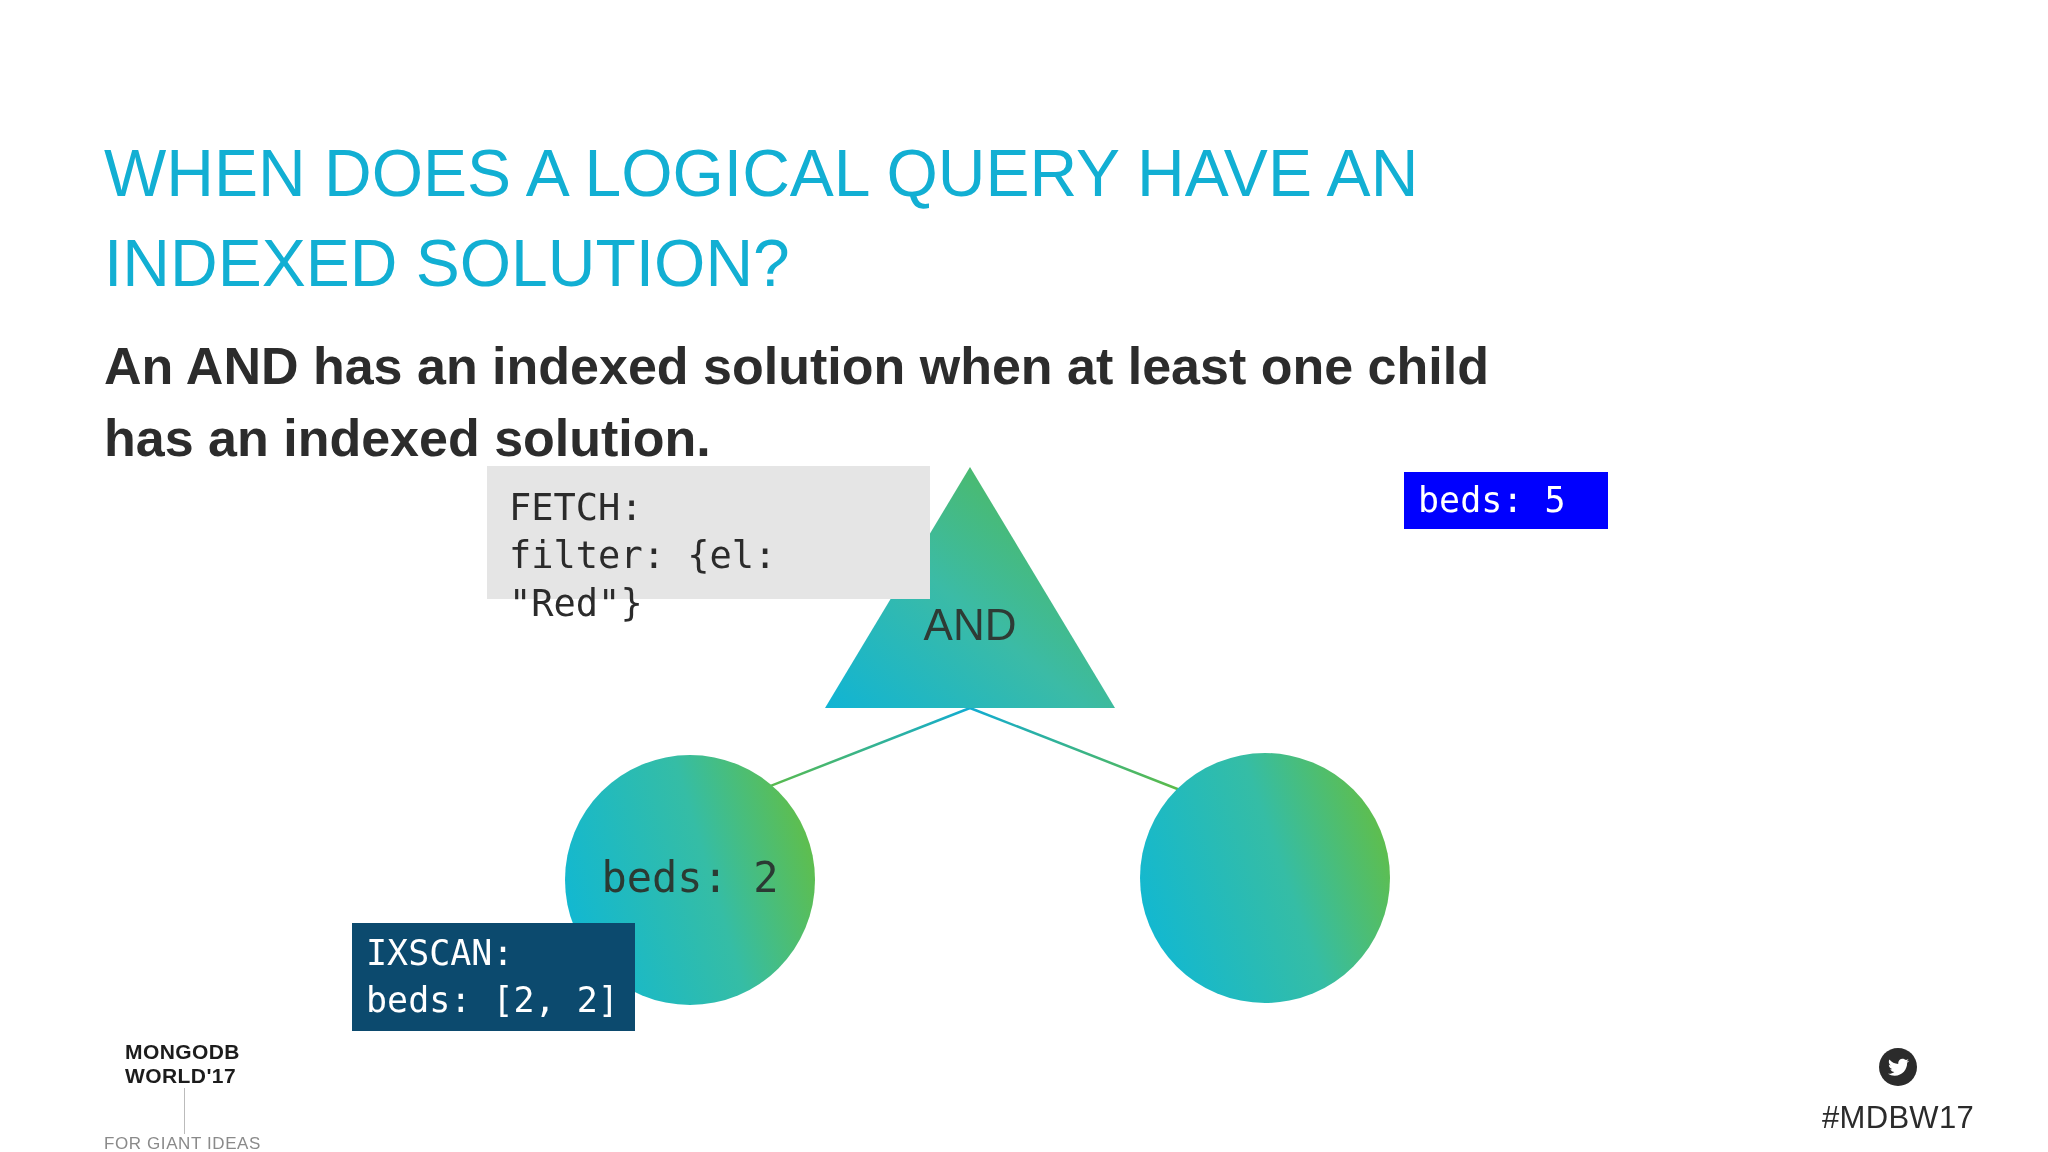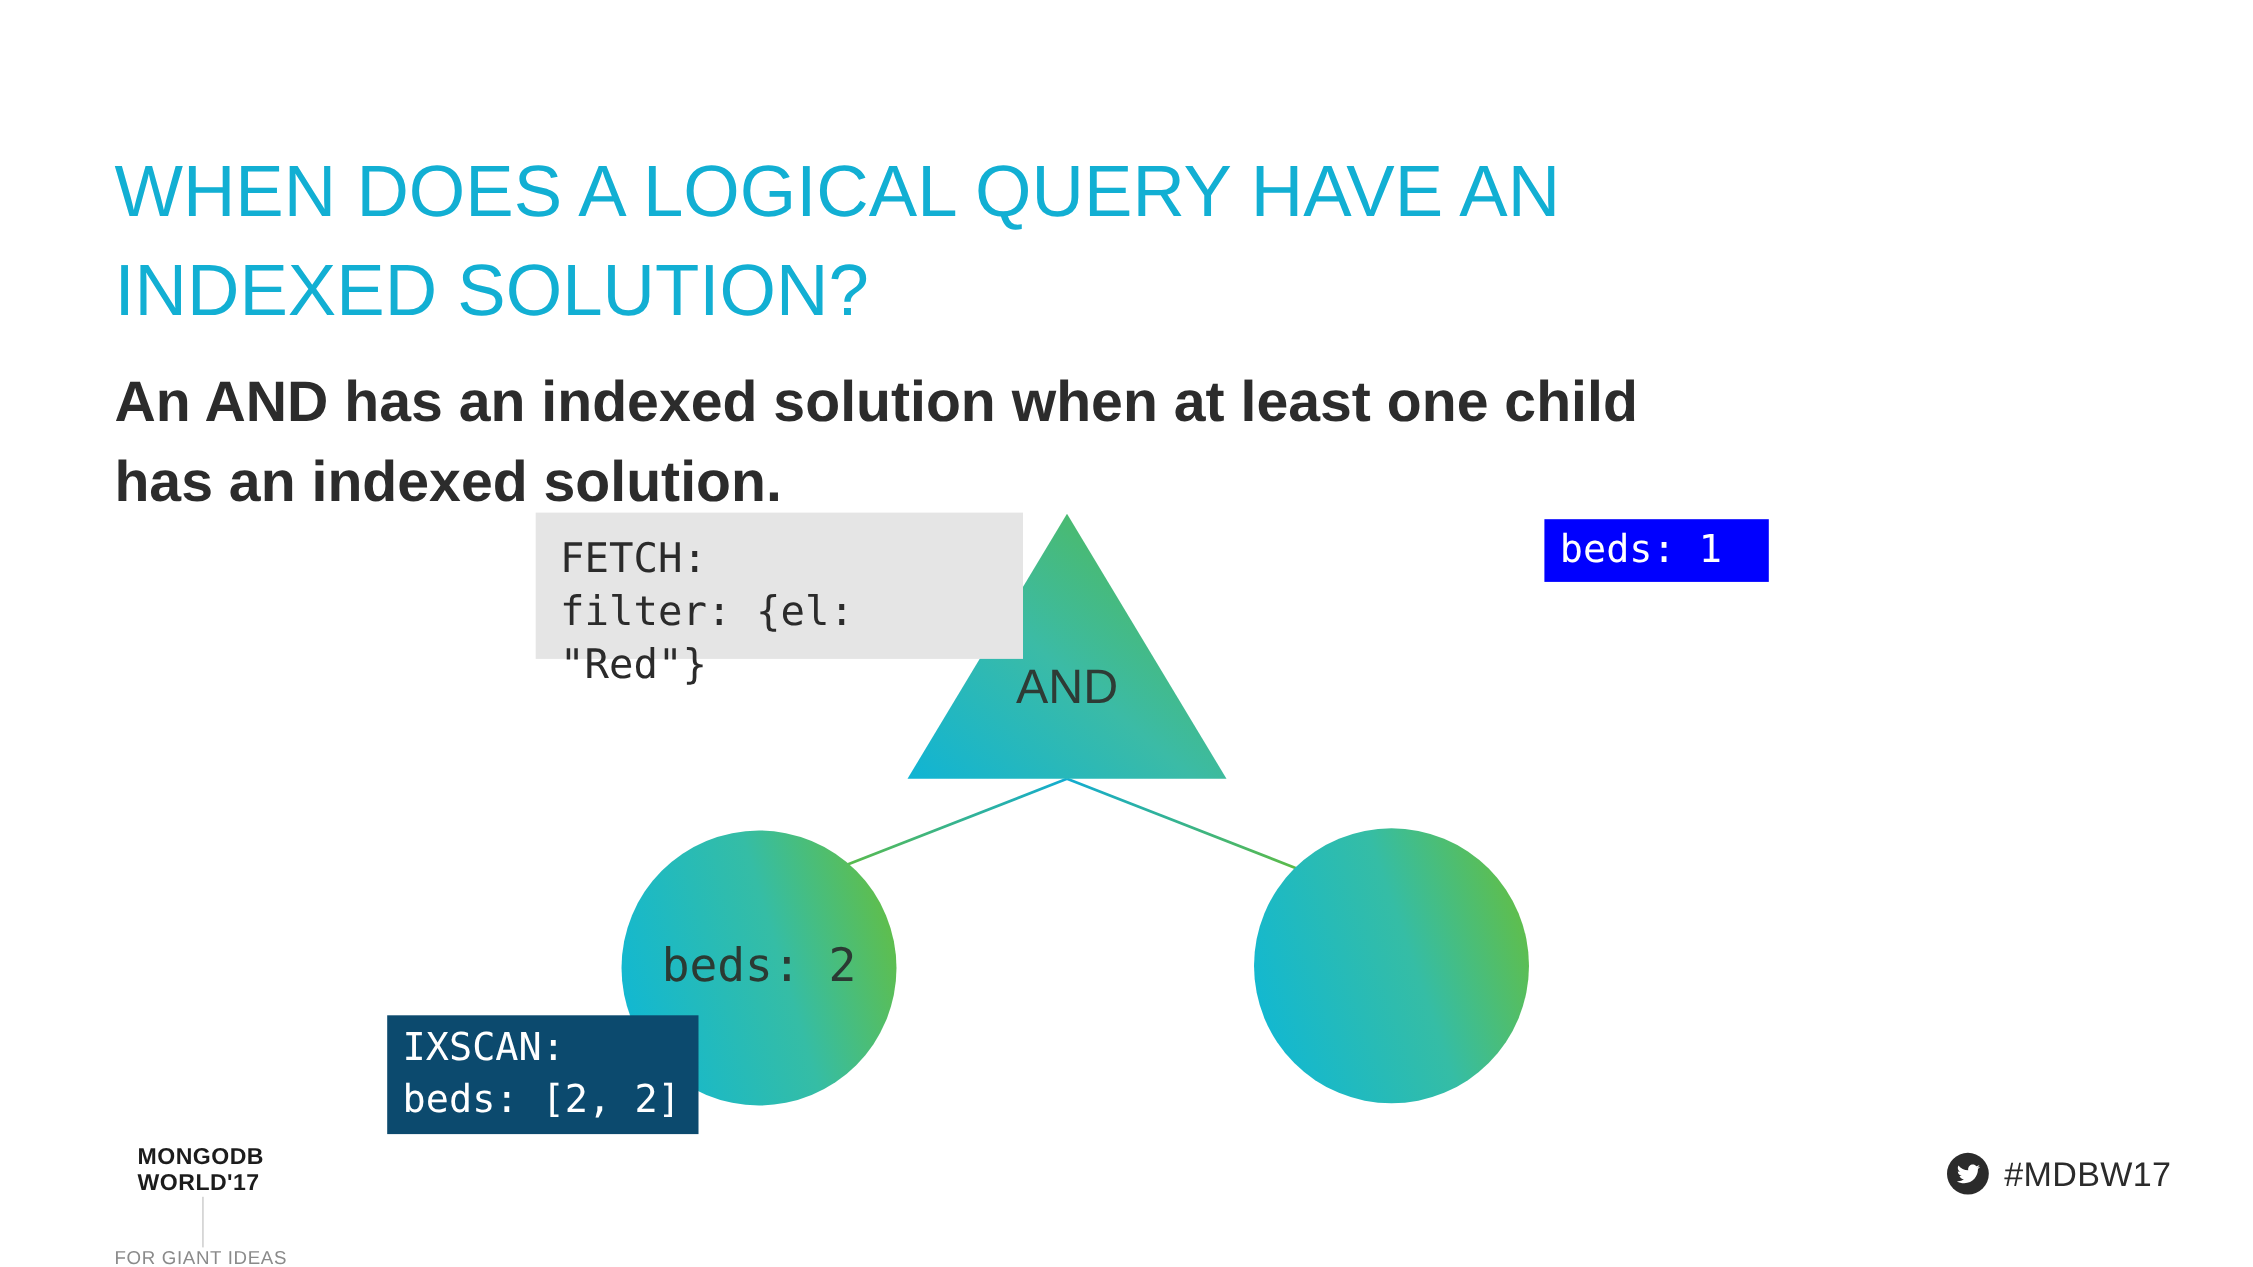--- a/index.html
+++ b/index.html
@@ -162,22 +162,23 @@
   .footer-tagline {
     color: #8A8A8A;
     font-size: 17px;
     letter-spacing: 0.6px;
   }
   .footer-right {
     position: absolute;
     right: 74px;
     top: 1048px;
     display: flex;
-    align-items: flex-end;
+    align-items: center;
     gap: 14px;
+    flex-direction: column;
   }
   .twitter-badge {
     width: 38px;
     height: 38px;
     border-radius: 50%;
     background: #2B2B2B;
     display: flex;
     align-items: center;
     justify-content: center;
   }
@@ -238,21 +239,21 @@
   </div>
 
   <div class="node-label and-label">AND</div>
 
   <div class="node-label left-circle-label">beds: 2</div>
 
 
   <div class="annot annot-gray">FETCH:
 filter: {el: "Red"}</div>
 
-  <div class="annot annot-blue-right">beds: 1</div>
+  <div class="annot annot-blue-right">beds: 5</div>
 
   <div class="annot annot-blue-left">IXSCAN:
 beds: [2, 2]</div>
 
   <div class="footer-left">
     <div class="mdb-logo">MONGODB
 WORLD'17</div>
     <div class="footer-divider"></div>
     <div class="footer-tagline">FOR GIANT IDEAS</div>
   </div>

